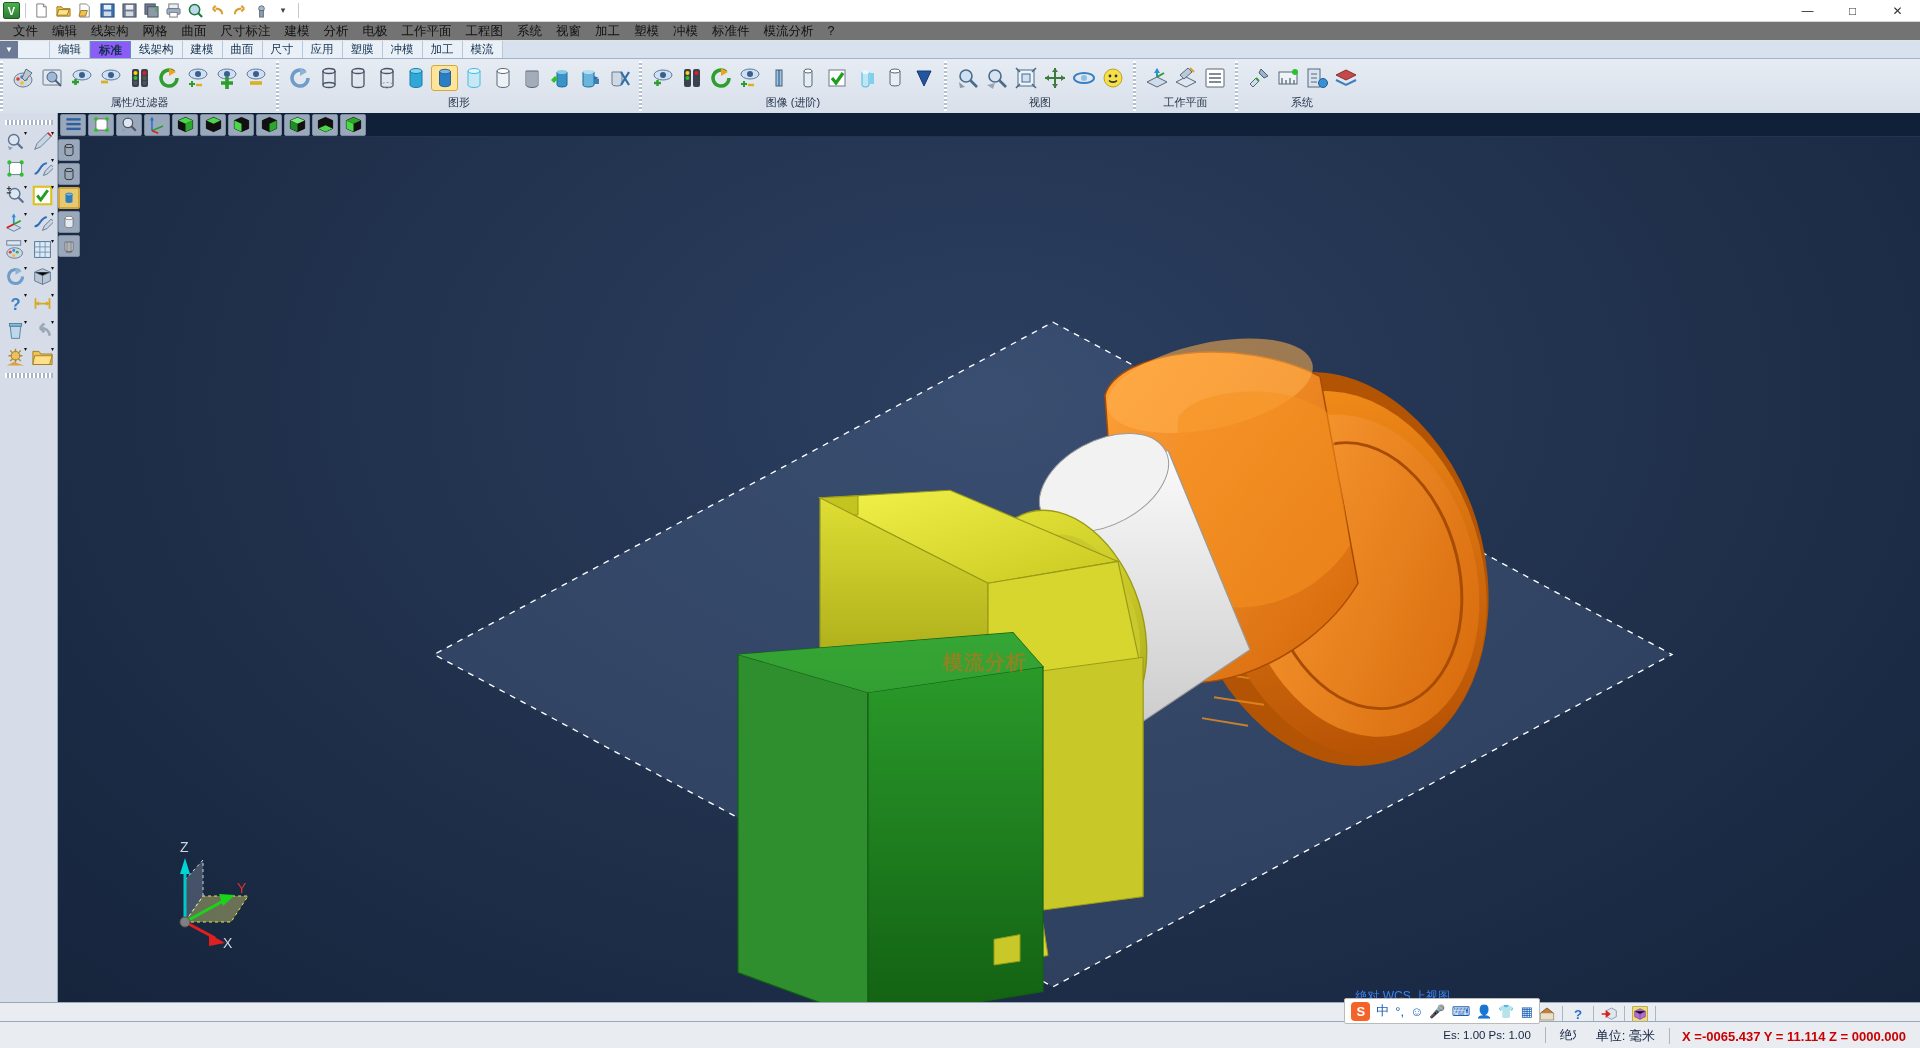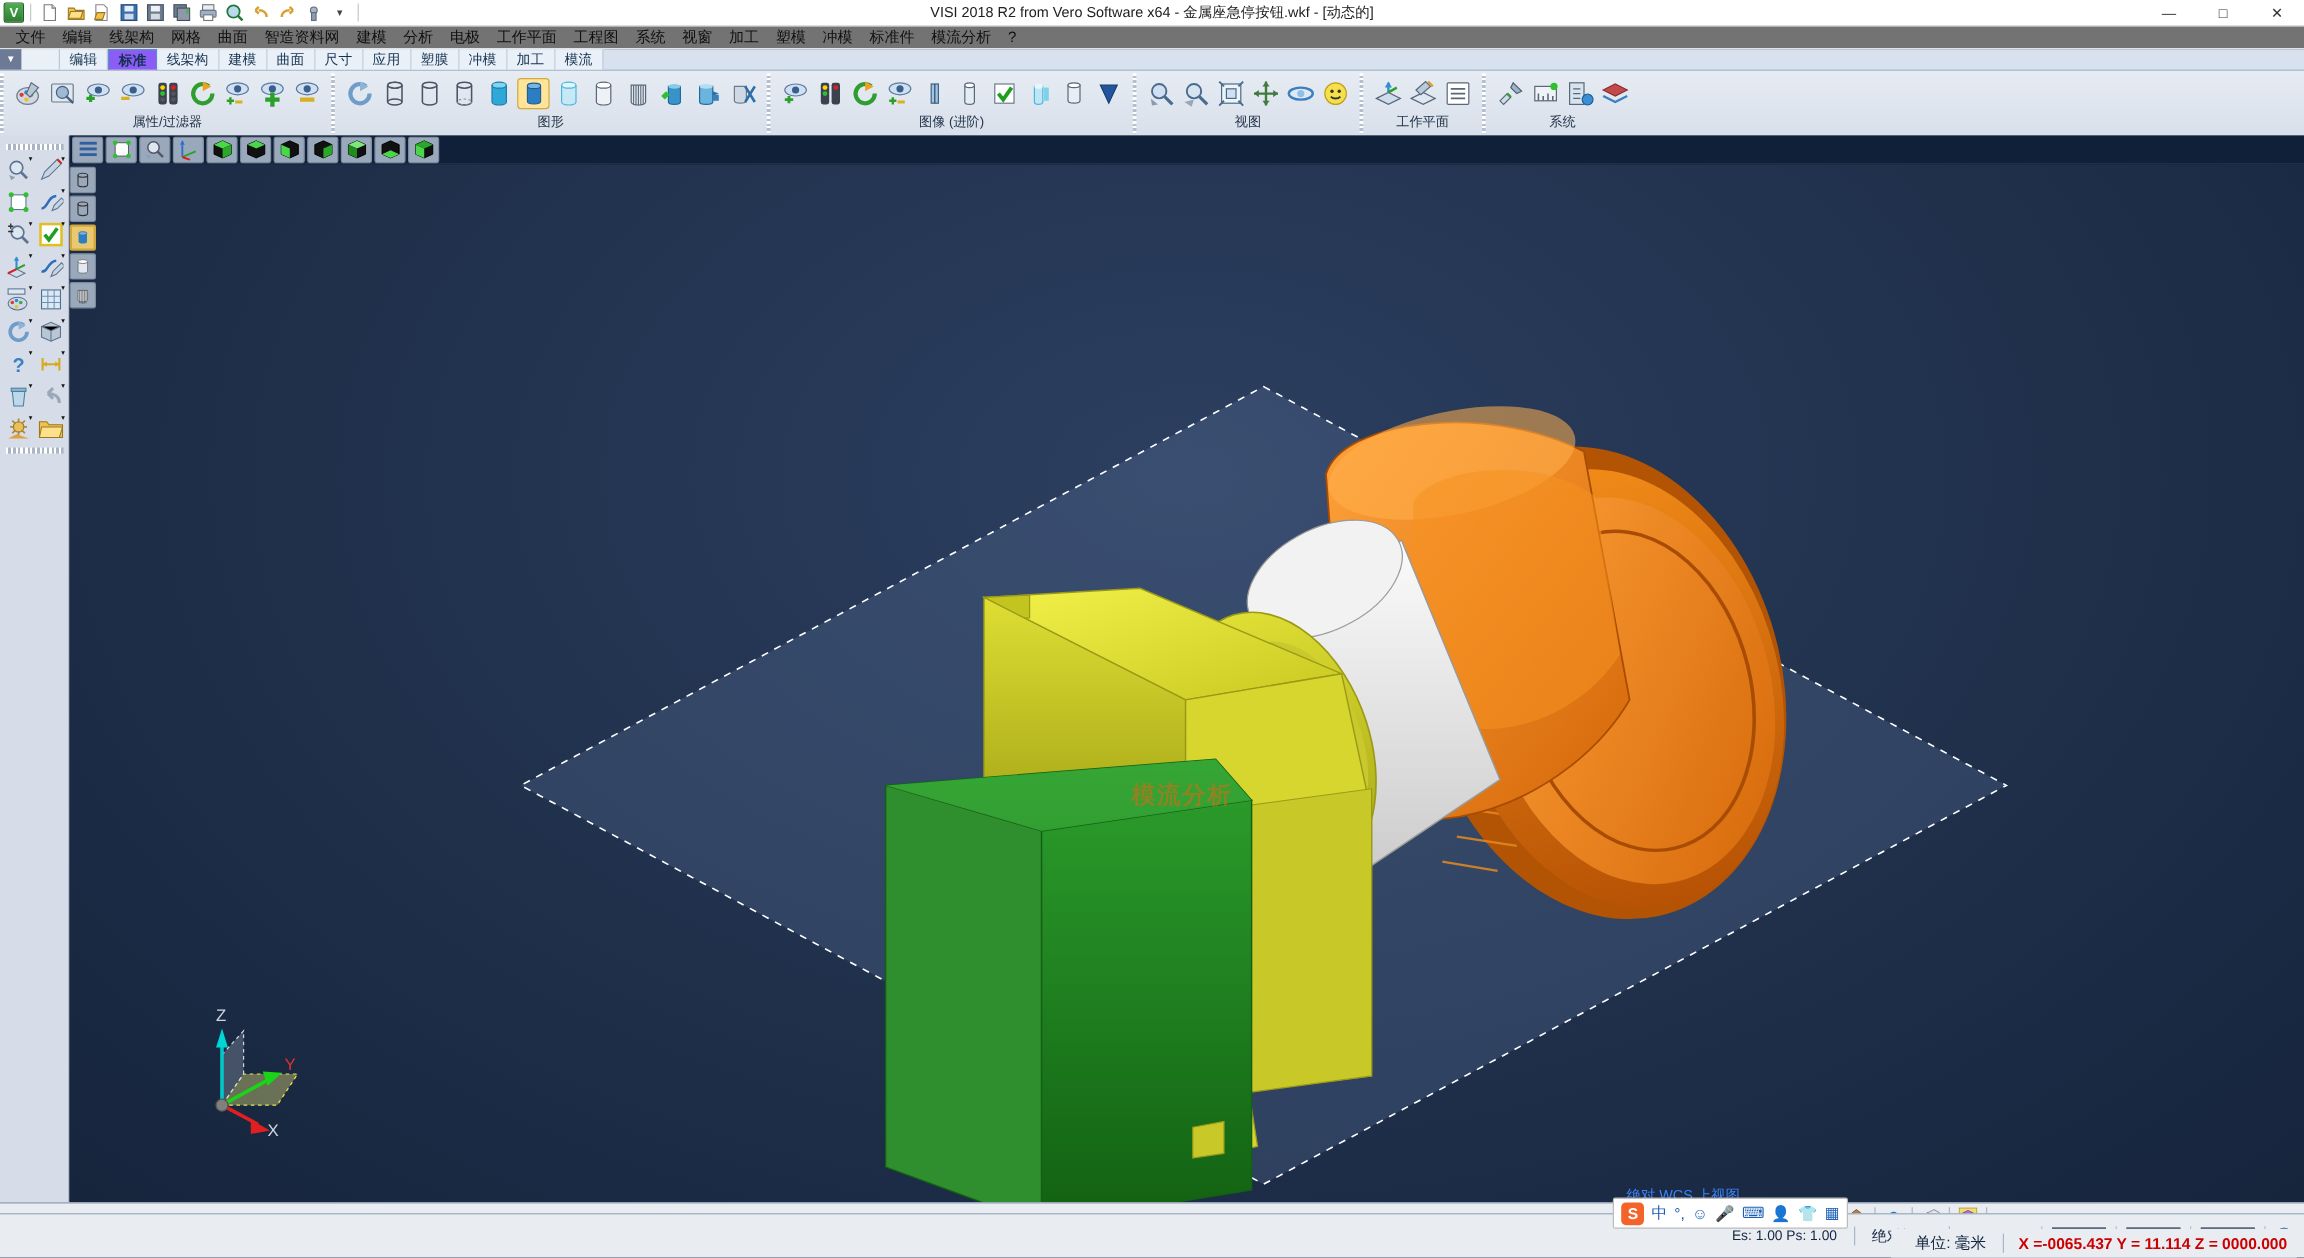--- a/index.html
+++ b/index.html
@@ -81,21 +81,21 @@
     color:rgba(214,108,20,.55); letter-spacing:1px; }
   .axis{ position:absolute; left:95px; bottom:48px; }
 
   
   .bbar{ position:absolute; left:0; right:0; bottom:24px; height:22px; background:#e9edf2;
     border-top:1px solid #9aa8bb; display:flex; align-items:center; font-size:12px;
     color:#132338; }
   .bbar .lbl{ padding:0 8px; }
   .bb-ic{ width:22px;height:19px;display:flex;align-items:center;justify-content:center;}
   .bsep{ width:1px;height:16px;background:#aab6c6;margin:0 4px;}
-  .statusbar{ position:absolute; left:0; right:0; bottom:0; height:37px; background:#e9edf2;
+  .statusbar{ position:absolute; left:0; right:0; bottom:0; height:27px; background:#e9edf2;
     border-top:1px solid #9aa8bb; display:flex; align-items:center; font-size:12.5px;
     color:#142540; }
   .coord{ color:#cc0000; font-weight:bold; }
   .layerbox{ font-weight:bold; }
   .swatch{ width:45px;height:14px;background:#4a6285;border:1px solid #32435c;margin:0 4px;}
   .ime{ position:absolute; right:380px; bottom:24px; height:26px; background:#fff;
     border:1px solid #bbb; display:flex; align-items:center; gap:6px; padding:0 6px;
     font-size:13px; color:#1a5fb4; z-index:10; border-radius:2px;}
   .sogou{ width:19px;height:19px;background:#f4642a;border-radius:4px;color:#fff;
     font-weight:bold;font-size:13px;display:flex;align-items:center;justify-content:center;}
@@ -173,35 +173,34 @@
     </div>
     <div class="ic">
       <svg width="15" height="15" viewBox="0 0 16 16">
           <circle cx="8" cy="6" r="3" fill="#a9b6c6" stroke="#5d6b7c"></circle>
           <rect x="6" y="8" width="4" height="7" fill="#8e9cb0" stroke="#5d6b7c"></rect>
         </svg>
     </div>
     <div class="ic" style="font-size:9px;color:#444">▾</div>
     <div class="sep"></div>
   </div>
-  <div class="title-text">VISI 2018 R2 from Vero Software x64 - 金属座急停按钮.wkf - [动态的]</div>
   <div class="wbtns">
     <div class="wbtn">—</div>
     <div class="wbtn">□</div>
     <div class="wbtn close">✕</div>
   </div>
 </div>
 
 <div class="menubar">
   <span class="mi">文件</span>
   <span class="mi">编辑</span>
   <span class="mi">线架构</span>
   <span class="mi">网格</span>
   <span class="mi">曲面</span>
-  <span class="mi">智造资料网</span>
+  <span class="mi">尺寸标注</span>
   <span class="mi">建模</span>
   <span class="mi">分析</span>
   <span class="mi">电极</span>
   <span class="mi">工作平面</span>
   <span class="mi">工程图</span>
   <span class="mi">系统</span>
   <span class="mi">视窗</span>
   <span class="mi">加工</span>
   <span class="mi">塑模</span>
   <span class="mi">冲模</span>

